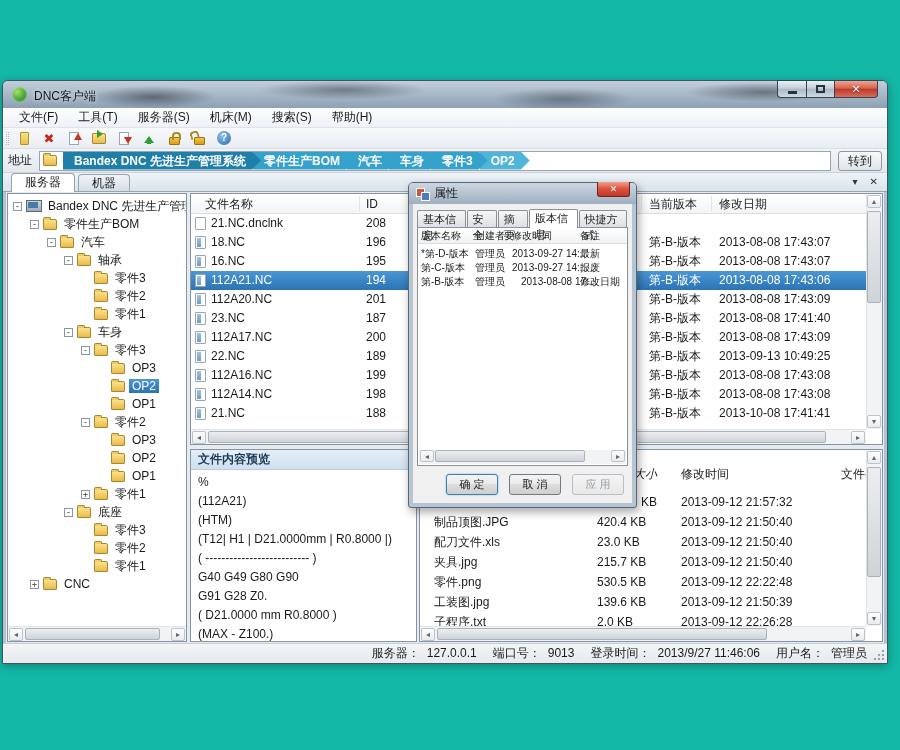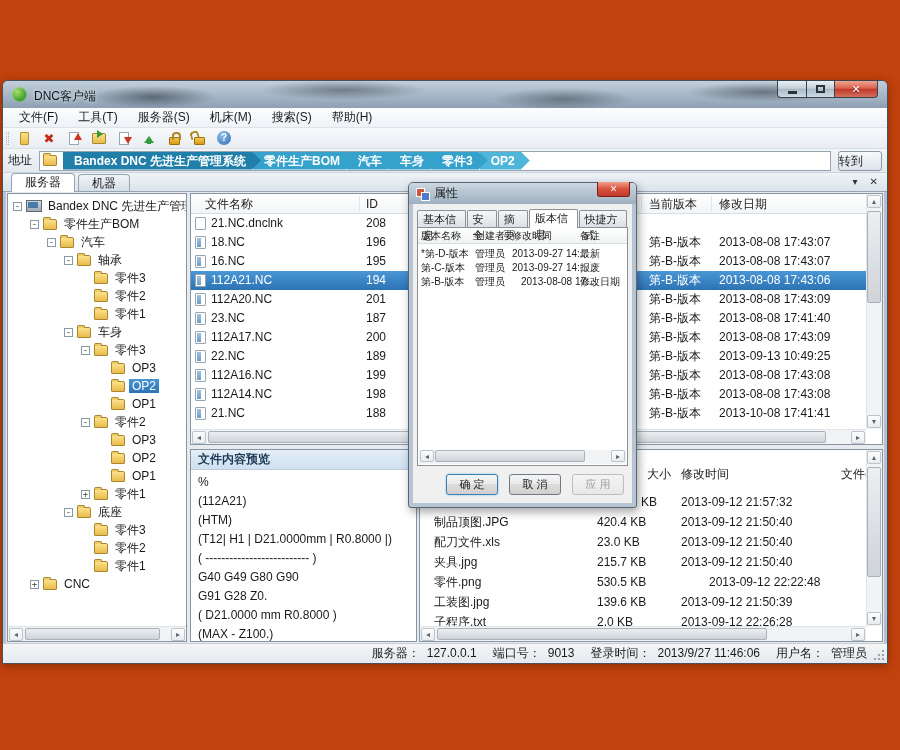--- a/index.html
+++ b/index.html
@@ -1,18 +1,18 @@
 <!DOCTYPE html>
 <html style="--sel-a: #4a97d6; --sel-b: #2c73b4; --close-red: #c0392b;"><head>
 <meta charset="utf-8">
 <style>
   * { margin:0; padding:0; box-sizing:border-box; }
   html,body { width:900px; height:750px; background:#ffffff; overflow:hidden;
               font-family:"Liberation Sans","DejaVu Sans",sans-serif; font-size:12px; color:#1a1a1a; }
-  #stage { position:relative; width:900px; height:750px; background:#c2410c; }
+  #stage { position:relative; width:900px; height:750px; background:#14b8a6; }
 
   
   #window { position:absolute; left:2px; top:80px; width:886px; height:584px;
             border:1px solid #49525c; border-radius:6px 6px 0 0; background:#b3c2d0;
             box-shadow:0 2px 10px rgba(0,0,0,.30); }
   #titlebar { position:relative; height:27px; border-radius:5px 5px 0 0;
     background:
       radial-gradient(90px 16px at 150px 16px, rgba(25,30,38,.50), transparent 70%),
       radial-gradient(120px 14px at 340px 9px, rgba(35,42,52,.45), transparent 70%),
       radial-gradient(100px 16px at 560px 18px, rgba(28,34,42,.40), transparent 70%),
@@ -74,21 +74,21 @@
                    display:flex; align-items:center; padding-left:3px; overflow:hidden; }
   .folder-ic { width:14px; height:11px; background:linear-gradient(#fce28a,#e9ba4b);
                border:1px solid #a9872f; border-radius:1px 2px 1px 1px; position:relative; display:inline-block; flex:none; }
   .folder-ic::before { content:''; position:absolute; left:-1px; top:-3px; width:6px; height:2px;
                background:#f0cc69; border:1px solid #a9872f; border-bottom:none; border-radius:2px 2px 0 0; }
   #crumbs { display:flex; align-items:center; margin-left:6px; height:18px; }
   .crumb { position:relative; height:18px; line-height:18px; color:#fff; font-weight:bold;
            padding:0 15px 0 11px; margin-right:-8px;
            clip-path:polygon(0 0, calc(100% - 9px) 0, 100% 50%, calc(100% - 9px) 100%, 0 100%); }
   #go-button { width:44px; height:20px; border:1px solid #8b98a5; border-radius:3px;
-               background:linear-gradient(#f8fafb,#dde4ea); line-height:18px; }
+               background:linear-gradient(#f8fafb,#dde4ea); text-align:center; line-height:18px; }
 
   
   #tabstrip { height:19px; background:linear-gradient(#eef3f7,#dbe4ec); border-bottom:1px solid #97a4b1;
               position:relative; display:flex; align-items:flex-end; padding-left:8px; }
   .vtab { height:17px; line-height:16px; padding:0 13px; border:1px solid #97a4b1; border-bottom:none;
           border-radius:4px 4px 0 0; background:linear-gradient(#f0f4f8,#d5dee6); margin-right:3px; }
   .vtab.active { background:#fff; height:19px; margin-bottom:-1px; z-index:2; }
   #tabstrip-right { position:absolute; right:9px; top:3px; display:flex; gap:12px; color:#333; }
   #tabstrip-right span { font-size:10px; line-height:12px; }
 
@@ -515,21 +515,21 @@
             <div class="preview-line">(T12| H1 | D21.0000mm | R0.8000 |)</div>
             <div class="preview-line">( -------------------------- )</div>
             <div class="preview-line">G40 G49 G80 G90</div>
             <div class="preview-line">G91 G28 Z0.</div>
             <div class="preview-line">( D21.0000 mm R0.8000 )</div>
             <div class="preview-line">(MAX - Z100.)</div>
           </div>
       </div>
 
       <div id="attach" class="panel">
-        <span class="hcol" style="left:227px;">大小</span>
+        <span class="hcol" style="left:213px;font-style:italic;">大小</span>
         <span class="hcol" style="left:261px;">修改时间</span>
         <span class="hcol" style="left:421px;">文件(&amp;</span>
         <div id="attach-rows">
             <div class="attach-row" style="top: 42px;">
               <span class="cell" style="left: 14px;"></span>
               <span class="cell" style="left: 221px;">KB</span>
               <span class="cell" style="left: 261px;">2013-09-12 21:57:32</span>
             </div>
             <div class="attach-row" style="top: 62px;">
               <span class="cell" style="left: 14px;">制品顶图.JPG</span>
@@ -542,21 +542,21 @@
               <span class="cell" style="left: 261px;">2013-09-12 21:50:40</span>
             </div>
             <div class="attach-row" style="top: 102px;">
               <span class="cell" style="left: 14px;">夹具.jpg</span>
               <span class="cell" style="left: 177px;">215.7 KB</span>
               <span class="cell" style="left: 261px;">2013-09-12 21:50:40</span>
             </div>
             <div class="attach-row" style="top: 122px;">
               <span class="cell" style="left: 14px;">零件.png</span>
               <span class="cell" style="left: 177px;">530.5 KB</span>
-              <span class="cell" style="left: 261px; margin-left: 28px;">2013-09-12 22:22:48</span>
+              <span class="cell" style="left: 261px;">2013-09-12 22:22:48</span>
             </div>
             <div class="attach-row" style="top: 142px;">
               <span class="cell" style="left: 14px;">工装图.jpg</span>
               <span class="cell" style="left: 177px;">139.6 KB</span>
               <span class="cell" style="left: 261px;">2013-09-12 21:50:39</span>
             </div>
             <div class="attach-row" style="top: 162px;">
               <span class="cell" style="left: 14px;">子程序.txt</span>
               <span class="cell" style="left: 177px;">2.0 KB</span>
               <span class="cell" style="left: 261px;">2013-09-12 22:26:28</span>

